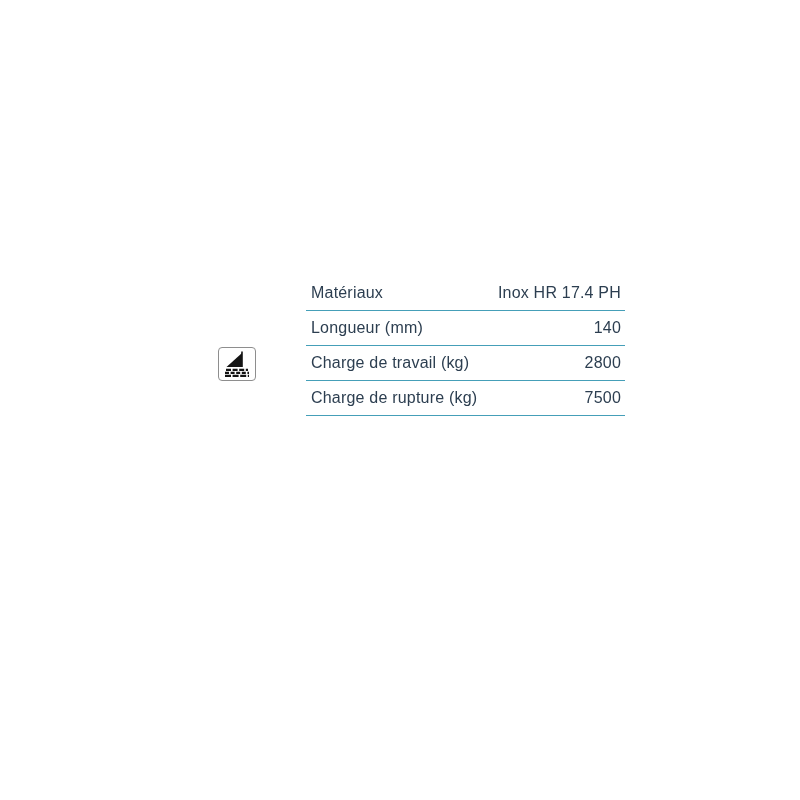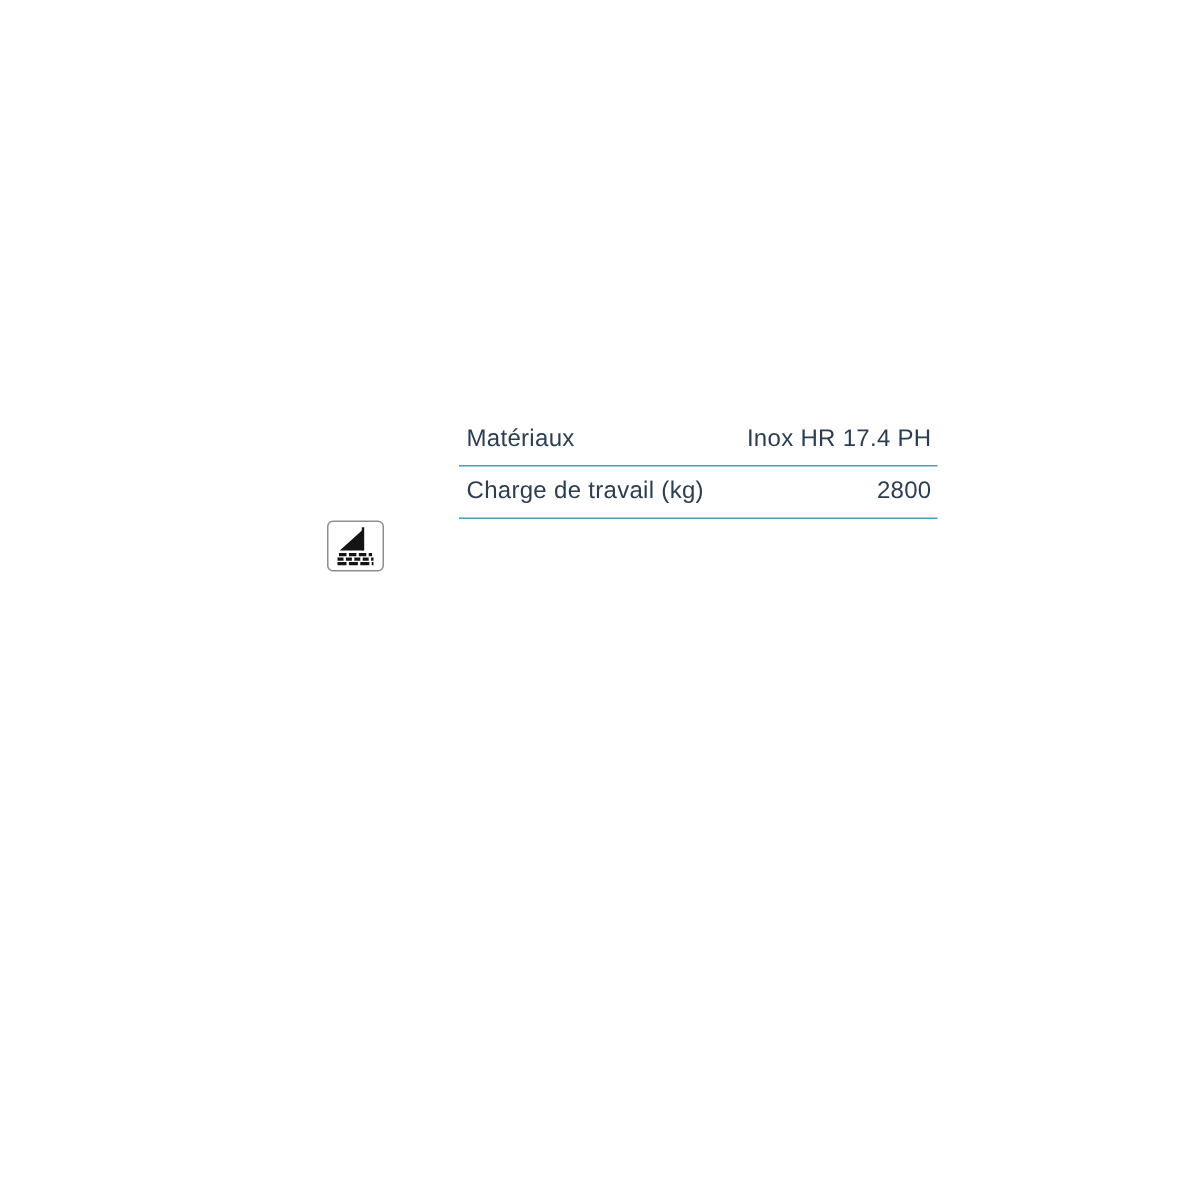--- a/index.html
+++ b/index.html
@@ -74,18 +74,26 @@
       <line x1="4" y1="26.8" x2="28" y2="26.8" stroke="var(--icon-glyph)" stroke-width="2.2" stroke-dasharray="6 1.6"></line>
     </svg>
   </div>
 
   <div class="spec-table">
     <div class="spec-row">
       <span class="label">Matériaux</span>
       <span class="value">Inox HR 17.4 PH</span>
     </div>
     <div class="spec-row">
+      <span class="label">Longueur (mm)</span>
+      <span class="value">140</span>
+    </div>
+    <div class="spec-row">
       <span class="label">Charge de travail (kg)</span>
       <span class="value">2800</span>
+    </div>
+    <div class="spec-row">
+      <span class="label">Charge de rupture (kg)</span>
+      <span class="value">7500</span>
     </div>
   </div>
 
 </div>
 
 </body></html>

